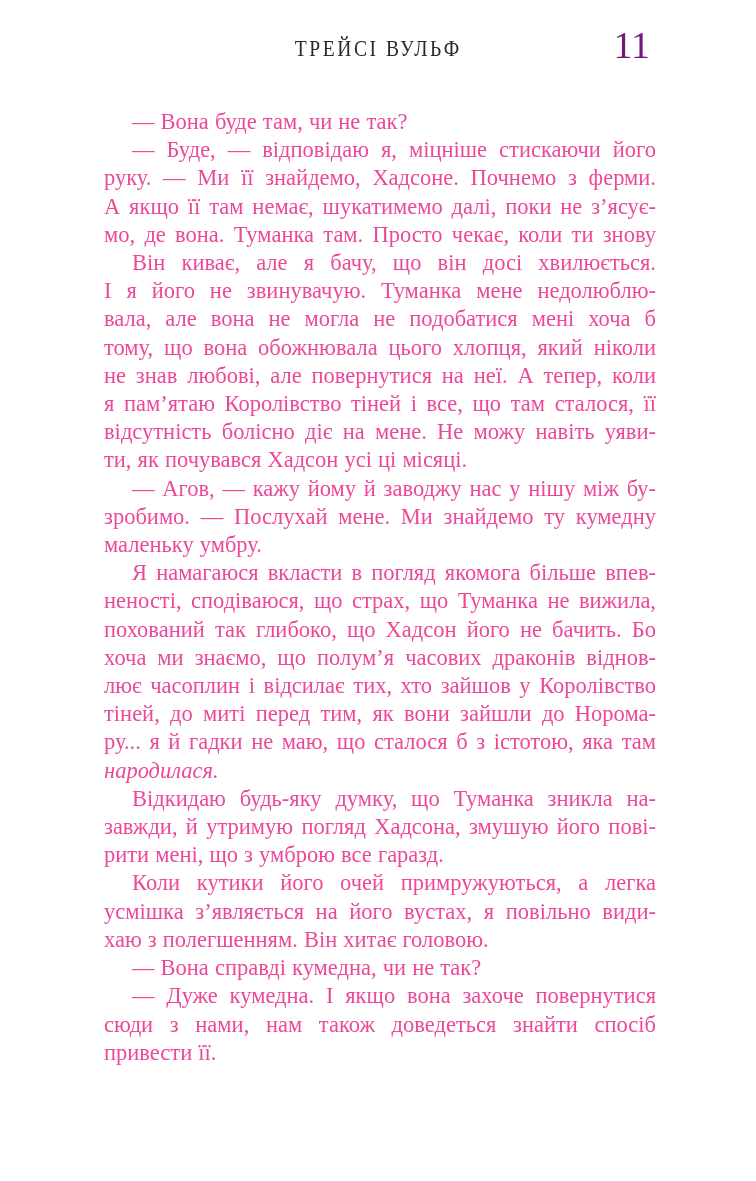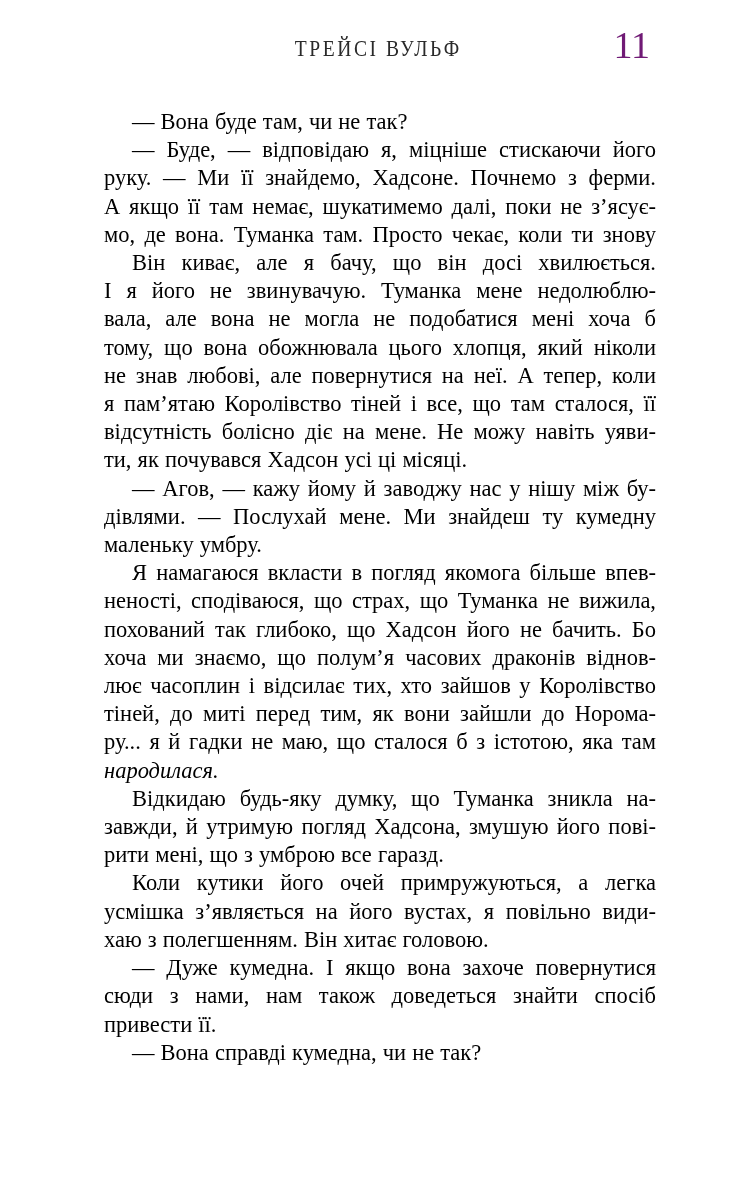--- a/index.html
+++ b/index.html
@@ -53,21 +53,21 @@
     line-height: 30px;
   }
   
   .body-text {
     position: absolute;
     left: 104px;
     top: 108px;
     width: 552px;
     font-size: 22.5px;
     line-height: 28.2px;
-    color: #000000;
+    color: #ec4899;
   }
   .para {
     margin: 0;
     padding: 0;
   }
   .line {
     text-align: justify;
     text-align-last: justify;
     white-space: normal;
     word-spacing: 0.02em;
@@ -107,21 +107,21 @@
         <div class="line">І я його не звинувачую. Туманка мене недолюблю-</div>
         <div class="line">вала, але вона не могла не подобатися мені хоча б</div>
         <div class="line">тому, що вона обожнювала цього хлопця, який ніколи</div>
         <div class="line">не знав любові, але повернутися на неї. А тепер, коли</div>
         <div class="line">я пам’ятаю Королівство тіней і все, що там сталося, її</div>
         <div class="line">відсутність болісно діє на мене. Не можу навіть уяви-</div>
         <div class="line last">ти, як почувався Хадсон усі ці місяці.</div>
       </div>
       <div class="para">
         <div class="line first">— Агов, — кажу йому й заводжу нас у нішу між бу-</div>
-        <div class="line">дівлями. — Послухай мене. Ми знайдеш ту кумедну</div>
+        <div class="line">зробимо. — Послухай мене. Ми знайдемо ту кумедну</div>
         <div class="line last">маленьку умбру.</div>
       </div>
       <div class="para">
         <div class="line first">Я намагаюся вкласти в погляд якомога більше впев-</div>
         <div class="line">неності, сподіваюся, що страх, що Туманка не вижила,</div>
         <div class="line">похований так глибоко, що Хадсон його не бачить. Бо</div>
         <div class="line">хоча ми знаємо, що полум’я часових драконів віднов-</div>
         <div class="line">лює часоплин і відсилає тих, хто зайшов у Королівство</div>
         <div class="line">тіней, до миті перед тим, як вони зайшли до Норома-</div>
         <div class="line">ру... я й гадки не маю, що сталося б з істотою, яка там</div>
@@ -131,22 +131,22 @@
         <div class="line first">Відкидаю будь-яку думку, що Туманка зникла на-</div>
         <div class="line">завжди, й утримую погляд Хадсона, змушую його пові-</div>
         <div class="line last">рити мені, що з умброю все гаразд.</div>
       </div>
       <div class="para">
         <div class="line first">Коли кутики його очей примружуються, а легка</div>
         <div class="line">усмішка з’являється на його вустах, я повільно види-</div>
         <div class="line last">хаю з полегшенням. Він хитає головою.</div>
       </div>
       <div class="para">
+        <div class="line first last">— Вона справді кумедна, чи не так?</div>
+      </div>
+      <div class="para">
         <div class="line first">— Дуже кумедна. І якщо вона захоче повернутися</div>
         <div class="line">сюди з нами, нам також доведеться знайти спосіб</div>
         <div class="line last">привести її.</div>
-      </div>
-      <div class="para">
-        <div class="line first last">— Вона справді кумедна, чи не так?</div>
       </div>
     </div>
 
 </div>
 
 </body></html>

